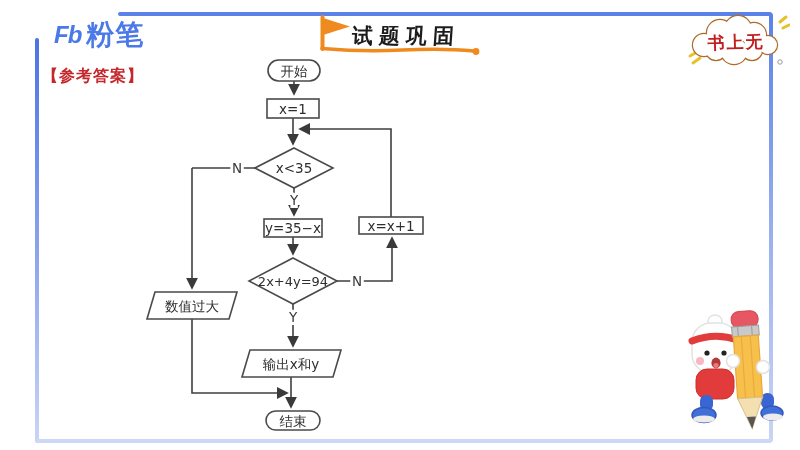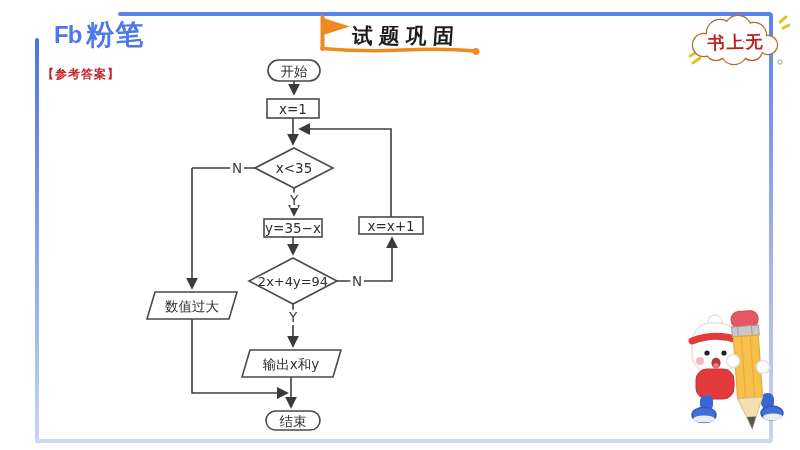--- a/index.html
+++ b/index.html
@@ -11,26 +11,26 @@
   .abs{position:absolute;}
   
   .frame-top{left:118px;top:12px;width:654px;height:4px;border-radius:3px;background:#5b82e8;}
   .frame-left{left:35px;top:38px;width:4px;height:405px;border-radius:3px;
     background:linear-gradient(#4d73e3,#8fa6ee 55%,#c9d5f4);}
   .frame-right{left:769px;top:13px;width:4px;height:429px;border-radius:3px;
     background:linear-gradient(#5b82e8,#9db2f0 55%,#c9d5f4);}
   .frame-bottom{left:36px;top:439px;width:736px;height:4px;border-radius:3px;background:#ccd8f5;}
   
   .logo{left:54px;top:16px;display:flex;align-items:center;gap:5px;color:#4b79e8;}
-  .logo .fb{font-size:24px;font-weight:800;letter-spacing:-1px;}
+  .logo .fb{font-size:24px;font-weight:800;letter-spacing:-1px;font-style:italic;}
   .logo .name{font-size:28px;font-weight:800;letter-spacing:1px;}
   
   .heading-title{left:352px;top:22px;font-size:21px;font-weight:700;color:#1c1c1c;
     letter-spacing:6px;transform:skewX(-4deg);font-family:"DejaVu Sans",sans-serif;}
-  .answer-label{left:42px;top:66px;font-size:12px;font-weight:600;color:#c5272b;letter-spacing:1px;}
+  .answer-label{left:42px;top:66px;font-size:16px;font-weight:600;color:#c5272b;letter-spacing:1px;}
   
   svg text{font-family:"DejaVu Sans","Liberation Sans",sans-serif;}
 </style>
 </head>
 <body>
 
 <div class="abs frame-top"></div>
 <div class="abs frame-left"></div>
 <div class="abs frame-right"></div>
 <div class="abs frame-bottom"></div>

